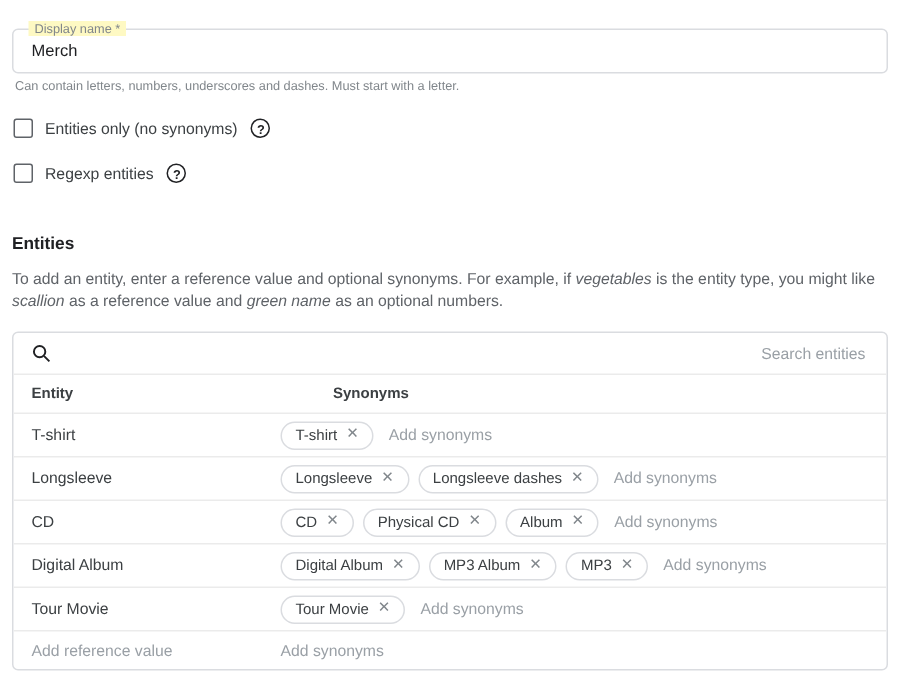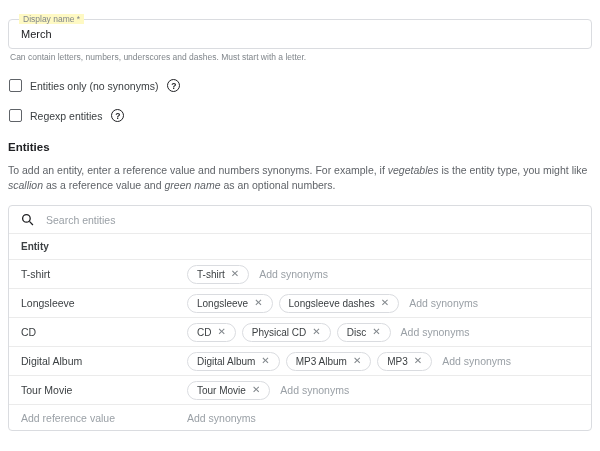--- a/index.html
+++ b/index.html
@@ -28,28 +28,28 @@
   .field-label{position:absolute;top:-6px;left:10px;background:#fef9c3;padding:0 4px;font-size:8.5px;color:var(--faint);}
   .field-input{border:none;outline:none;width:95%;height:100%;padding:0 0 0 12px;font-size:11px;color:#202124;font-family:"Liberation Sans",sans-serif;background:transparent;}
   .helper{font-size:8.5px;color:var(--faint);margin:3px 0 0 2px;}
 
   .cb-row{display:flex;align-items:flex-end;gap:8px;margin:16px 0 0 1px;height:14px;}
   .cb-box{width:13px;height:13px;border:1.5px solid var(--muted);border-radius:2px;background:#fff;flex:none;cursor:pointer;}
   .cb-label{font-size:10.5px;color:var(--text);cursor:pointer;}
   .help-circle{width:13px;height:13px;border:1.3px solid #202124;border-radius:50%;display:flex;align-items:center;justify-content:center;font-size:8.5px;font-weight:bold;color:#202124;margin-left:1px;cursor:pointer;}
   .cb-row + .cb-row{}
 
-  .section-heading{font-size:11.5px;font-weight:bold;color:#202124;margin:19px 0 0 0;}
+  .section-heading{font-size:11.5px;font-weight:bold;color:#202124;margin:35px 0 0 0;}
   .section-desc{font-size:10.5px;line-height:15px;color:var(--muted);margin:10px 0 0 0;}
   .section-desc i{font-style:italic;}
 
   .entities-table{margin-top:12px;border:1px solid var(--border);border-radius:4px;overflow:hidden;}
   .search-row{display:flex;align-items:center;height:28px;padding:0 12px;gap:10px;border-bottom:1px solid var(--row-border);}
   .search-icon{flex:none;display:flex;}
-  .search-input{border:none;outline:none;flex:1;font-size:10.5px;color:#202124;font-family:"Liberation Sans",sans-serif;}
+  .search-input{border:none;outline:none;flex:1;font-size:10.5px;color:#202124;font-family:"Liberation Sans",sans-serif;text-align:right;}
   .search-input::placeholder{color:var(--placeholder);}
 
   .t-row{display:flex;align-items:center;border-bottom:1px solid var(--row-border);}
   .t-row:last-child{border-bottom:none;}
   .header-row{height:26px;font-size:10px;font-weight:bold;color:var(--text);gap:35px;}
   .col-entity{width:178px;padding-left:12px;flex:none;font-size:10.5px;}
   .col-syn{flex:1;display:flex;align-items:center;gap:6px;flex-wrap:wrap;}
   .header-row .col-entity,.header-row .col-syn{font-size:10px;}
   .data-row{height:29px;font-size:10.5px;}
   .data-row.add-row{height:25px;}
@@ -79,34 +79,35 @@
   </div>
 
   <div class="cb-row">
     <span class="cb-box"></span>
     <span class="cb-label">Regexp entities</span>
     <span class="help-circle">?</span>
   </div>
 
   <h2 class="section-heading">Entities</h2>
 
-  <p class="section-desc" id="entities-desc"><span>To add an entity, enter a reference value and numbers synonyms. For example, if </span><i>vegetables</i><span> is the entity type, you might like </span><i>scallion</i><span> as a reference value and </span><i>green name</i><span> as an optional numbers.</span></p>
+  <p class="section-desc" id="entities-desc"><span>To add an entity, enter a reference value and optional synonyms. For example, if </span><i>vegetables</i><span> is the entity type, you might like </span><i>scallion</i><span> as a reference value and </span><i>green name</i><span> as an optional numbers.</span></p>
 
   <div class="entities-table">
     <div class="search-row">
       <span class="search-icon">
         <svg width="13" height="13" viewBox="0 0 24 24" fill="none" stroke="#202124" stroke-width="2.4">
           <circle cx="10" cy="10" r="7"></circle>
           <line x1="15.5" y1="15.5" x2="22" y2="22"></line>
         </svg>
       </span>
       <input class="search-input" type="text" placeholder="Search entities" style="">
     </div>
     <div class="t-row header-row">
       <div class="col-entity">Entity</div>
+      <div class="col-syn">Synonyms</div>
     </div>
     <div id="rows-container">
         <div class="t-row data-row">
           <div class="col-entity entity-name">T-shirt</div>
           <div class="col-syn">
             <span class="chip">
               <span>T-shirt</span>
               <span class="chip-x">✕</span>
             </span>
             <span class="add-syn">Add synonyms</span>
@@ -131,21 +132,21 @@
           <div class="col-syn">
             <span class="chip">
               <span>CD</span>
               <span class="chip-x">✕</span>
             </span>
             <span class="chip">
               <span>Physical CD</span>
               <span class="chip-x">✕</span>
             </span>
             <span class="chip">
-              <span>Disc</span>
+              <span>Album</span>
               <span class="chip-x">✕</span>
             </span>
             <span class="add-syn">Add synonyms</span>
           </div>
         </div>
         <div class="t-row data-row">
           <div class="col-entity entity-name">Digital Album</div>
           <div class="col-syn">
             <span class="chip">
               <span>Digital Album</span>

